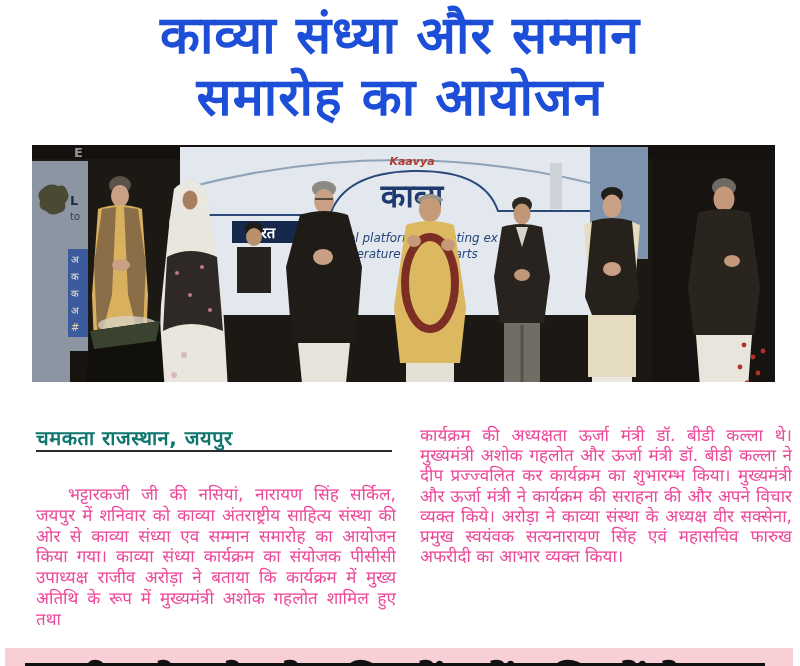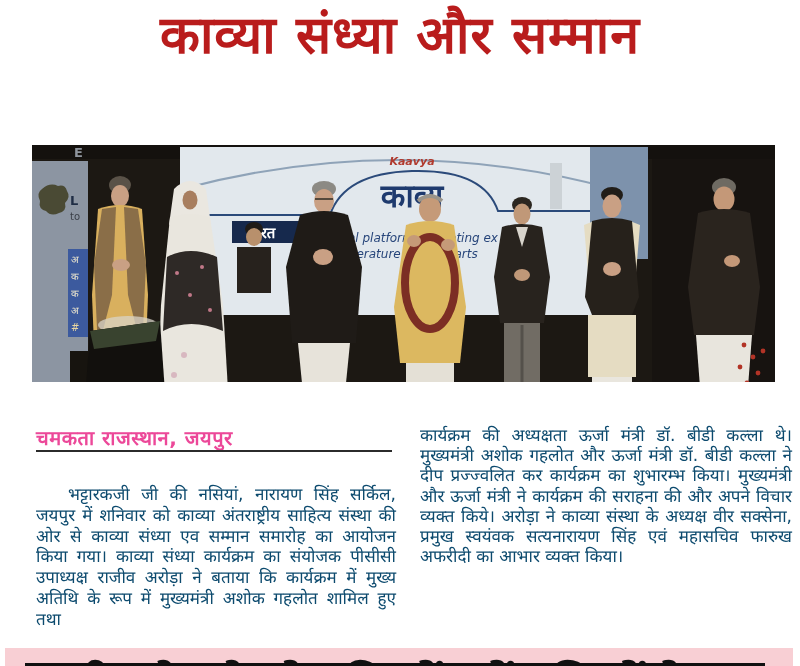--- a/index.html
+++ b/index.html
@@ -3,40 +3,40 @@
 <meta charset="utf-8">
 <style>
   html,body{margin:0;padding:0;background:#ffffff;}
   #clip{
     position:relative;width:800px;height:666px;background:#ffffff;overflow:hidden;
     font-family:"DejaVu Sans","Liberation Sans",sans-serif;color:#141414;
   }
   
   .headline{
     position:absolute;left:0;top:4px;width:800px;text-align:center;
-    font-weight:bold;color:#b91c1c;line-height:62px;font-size:52px;letter-spacing:1px;
+    font-weight:bold;color:#1d4ed8;line-height:62px;font-size:52px;letter-spacing:1px;
   }
   .headline .hl2{font-size:52px;}
   
   .photo{
     position:absolute;left:32px;top:145px;width:743px;height:237px;overflow:hidden;
     background:#1c1813;
   }
   .photo svg{display:block}
   
   .dateline{
     position:absolute;left:36px;top:424px;width:360px;
-    font-weight:bold;font-size:20px;color:#ec4899;letter-spacing:0.5px;
+    font-weight:bold;font-size:20px;color:#0f766e;letter-spacing:0.5px;
   }
   .dateline-rule{
     position:absolute;left:36px;top:450px;width:356px;height:0;
     border-top:2px solid #2b2b2b;
   }
   .col{
-    position:absolute;font-size:17px;line-height:20.8px;text-align:justify;color:#0c4a6e;
+    position:absolute;font-size:17px;line-height:20.8px;text-align:justify;color:#ec4899;
   }
   .col p{margin:0;}
   .col-left{left:36px;top:458px;width:360px;}
   .col-left p{text-indent:32px;margin-top:26px;}
   .col-right{left:420px;top:425px;width:372px;line-height:20.2px;}
   
   .strip{
     position:absolute;left:5px;top:648px;width:788px;height:18px;
     background:#f8cfd4;overflow:hidden;
   }
@@ -48,20 +48,21 @@
     position:absolute;left:20px;bottom:0;width:740px;height:3px;background:#111;
   }
 </style>
 </head>
 <body>
 
 <div id="clip">
 
   <div class="headline">
     <div>काव्या संध्या और सम्मान</div>
+    <div class="hl2">समारोह का आयोजन</div>
   </div>
 
   <div class="photo">
     <svg width="743" height="275" viewBox="0 0 743 275" xmlns="http://www.w3.org/2000/svg">
 
       <rect width="743" height="275" fill="#1c1813"></rect>
       <rect x="620" y="0" width="123" height="275" fill="#171310"></rect>
       <rect x="0" y="0" width="743" height="14" fill="#14110e"></rect>
 
       <g>

